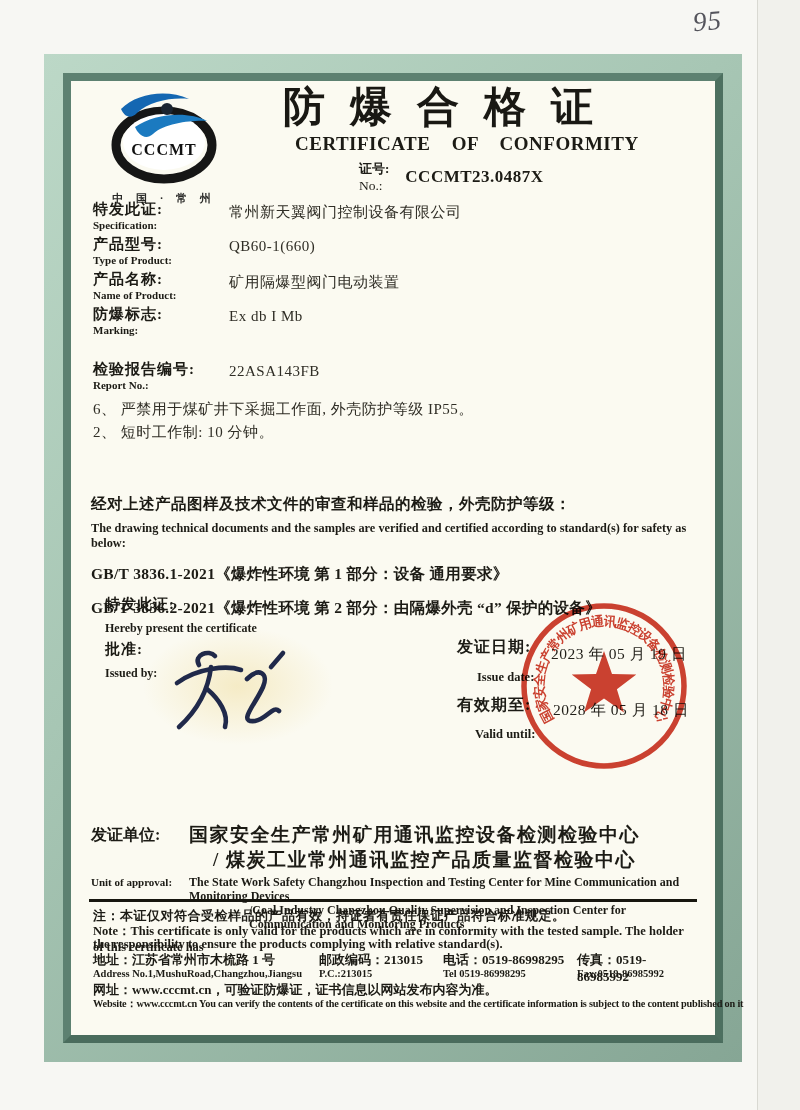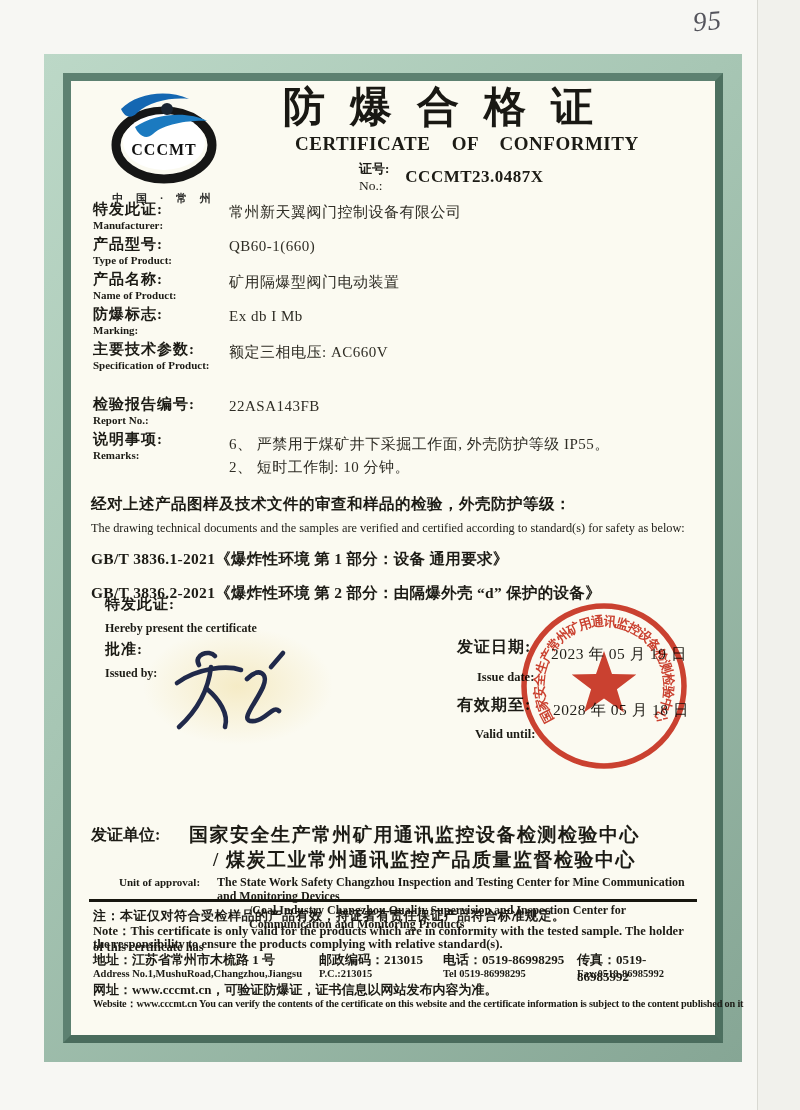--- a/index.html
+++ b/index.html
@@ -34,21 +34,21 @@
   .frow.gap { margin-top:20px; }
   .flabels { width:136px; flex:none; }
   .flabels .cn { font-size:15px; line-height:19px; letter-spacing:1px; }
   .flabels .en { font-size:11px; font-weight:700; line-height:13px; }
   .fvalue { padding-top:3px; font-size:15px; color:#2f2d25; letter-spacing:0.5px; }
   .fvalue .vline { line-height:23px; }
 
   
   .standards { left:6px; top:413px; right:0; }
   .std-cn { font-size:15.5px; font-weight:700; letter-spacing:0.5px; }
-  .std-en { font-size:12.3px; font-weight:400; margin-top:6px; }
+  .std-en { font-size:12.3px; font-weight:700; margin-top:6px; }
   .std-item { font-size:15.5px; font-weight:700; margin-top:12px; line-height:22px; letter-spacing:0.3px; }
 
   
   .issue-left { left:20px; top:514px; }
   .il-cn { font-size:15px; font-weight:700; letter-spacing:1px; }
   .il-en { font-size:12px; font-weight:700; margin-top:7px; }
   .sig-stain { left:58px; top:546px; width:190px; height:118px;
                background:radial-gradient(closest-side, rgba(233,205,110,0.33), rgba(233,205,110,0)); }
   .signature { left:70px; top:556px; }
   .issue-right { left:372px; top:556px; width:290px; height:120px;text-align:right; }
@@ -57,21 +57,21 @@
   .ir-date { font-size:15.5px; color:#211f19; letter-spacing:0.5px; }
   .stamp { left:430px; top:516px; mix-blend-mode:multiply; opacity:0.9; }
   .stamp-char { fill:#c92d1b; font-size:13px; font-weight:700; text-anchor:middle; font-family:"Liberation Serif",serif; }
 
   
   .approval { left:6px; top:741px; right:0; }
   .ap-r1 { display:flex; }
   .ap-label-cn { width:98px; flex:none; font-size:16px; font-weight:700; padding-top:3px; }
   .ap-org-cn { font-size:19px; font-weight:700; letter-spacing:1.5px; line-height:25px; }
   .ap-org-cn2 { margin-left:122px; }
-  .ap-r3 { display:flex; margin-top:3px;margin-left:28px; }
+  .ap-r3 { display:flex; margin-top:3px; }
   .ap-label-en { width:98px; flex:none; font-size:11px; font-weight:700; padding-top:1px; }
   .ap-org-en { font-size:12px; font-weight:700; line-height:14px; }
   .ap-org-en2 { margin-left:158px; }
 
   .rule { left:4px; right:4px; top:818px; border-top:3px solid #17160f; }
 
   
   .notes { left:2px; top:826px; right:7px; height:110px; }
   .note-cn { position:absolute; left:6px; top:0; font-size:13px; font-weight:700; letter-spacing:0.5px; }
   .note-en1 { position:absolute; left:6px; top:16px; font-size:12.5px; font-weight:700; }
@@ -113,21 +113,21 @@
             <div class="certno-l1">证号:</div>
             <div class="certno-l2">No.:</div>
           </div>
           <div class="certno-value">CCCMT23.0487X</div>
         </div>
 
         <div class="abs fields">
           <div class="frow">
             <div class="flabels">
               <div class="cn">特发此证:</div>
-              <div class="en">Manufacturer:</div>
+              <div class="en">Specification:</div>
             </div>
             <div class="fvalue">常州新天翼阀门控制设备有限公司</div>
           </div>
           <div class="frow">
             <div class="flabels">
               <div class="cn">产品型号:</div>
               <div class="en">Type of Product:</div>
             </div>
             <div class="fvalue">QB60-1(660)</div>
           </div>
@@ -138,39 +138,28 @@
             </div>
             <div class="fvalue">矿用隔爆型阀门电动装置</div>
           </div>
           <div class="frow">
             <div class="flabels">
               <div class="cn">防爆标志:</div>
               <div class="en">Marking:</div>
             </div>
             <div class="fvalue">Ex db I Mb</div>
           </div>
-          <div class="frow">
-            <div class="flabels">
-              <div class="cn">主要技术参数:</div>
-              <div class="en">Specification of Product:</div>
-            </div>
-            <div class="fvalue">额定三相电压: AC660V</div>
-          </div>
           <div class="frow gap">
             <div class="flabels">
               <div class="cn">检验报告编号:</div>
               <div class="en">Report No.:</div>
             </div>
             <div class="fvalue">22ASA143FB</div>
           </div>
           <div class="frow">
-            <div class="flabels">
-              <div class="cn">说明事项:</div>
-              <div class="en">Remarks:</div>
-            </div>
             <div class="fvalue">
               <div class="vline">6、 严禁用于煤矿井下采掘工作面, 外壳防护等级 IP55。</div>
               <div class="vline">2、 短时工作制: 10 分钟。</div>
             </div>
           </div>
         </div>
 
         <div class="abs standards">
           <div class="std-cn">经对上述产品图样及技术文件的审查和样品的检验，外壳防护等级：</div>
           <div class="std-en">The drawing technical documents and the samples are verified and certified according to standard(s) for safety as below:</div>

